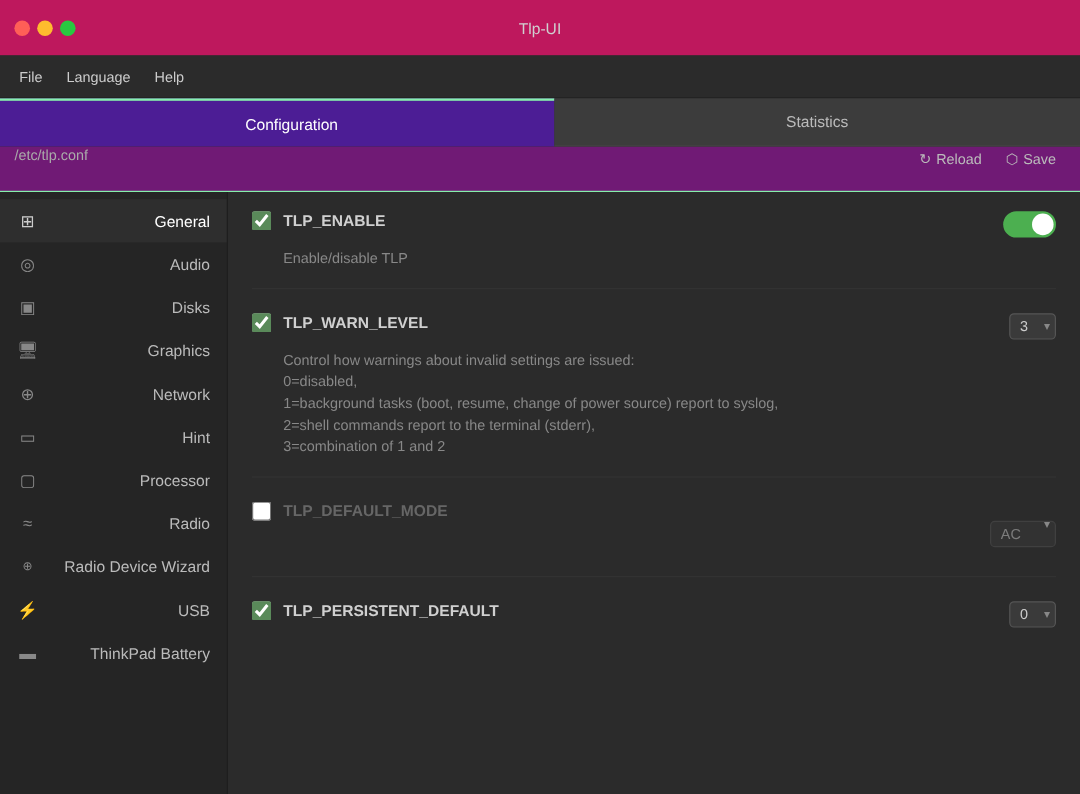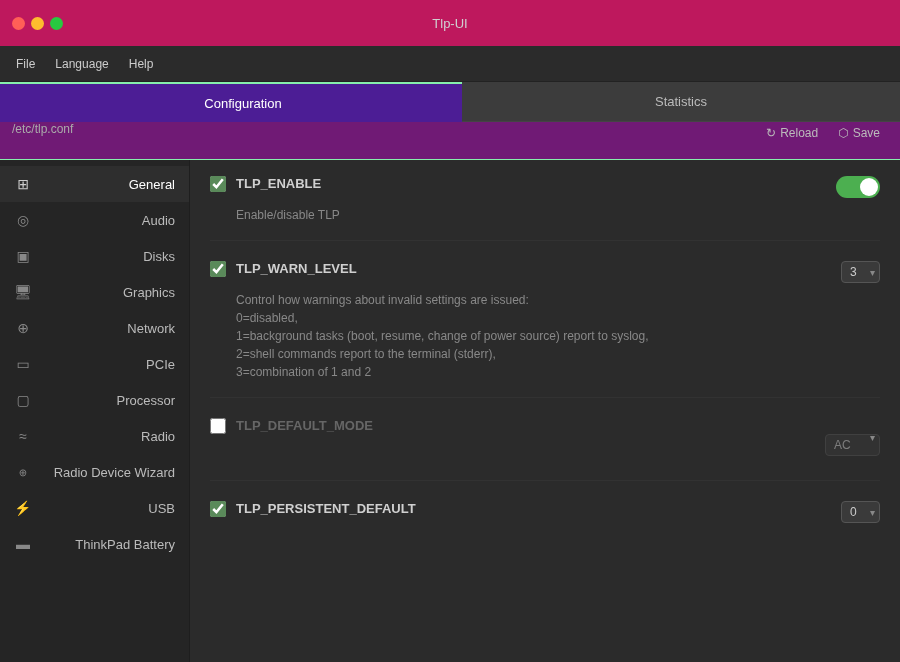--- a/index.html
+++ b/index.html
@@ -320,21 +320,21 @@
       <span class="sidebar-label">Graphics</span>
     </div>
 
     <div class="sidebar-item">
       <span class="sidebar-icon">⊕</span>
       <span class="sidebar-label">Network</span>
     </div>
 
     <div class="sidebar-item">
       <span class="sidebar-icon">▭</span>
-      <span class="sidebar-label">PCIe</span>
+      <span class="sidebar-label">Hint</span>
     </div>
 
     <div class="sidebar-item">
       <span class="sidebar-icon">▢</span>
       <span class="sidebar-label">Processor</span>
     </div>
 
     <div class="sidebar-item">
       <span class="sidebar-icon">≈</span>
       <span class="sidebar-label">Radio</span>

